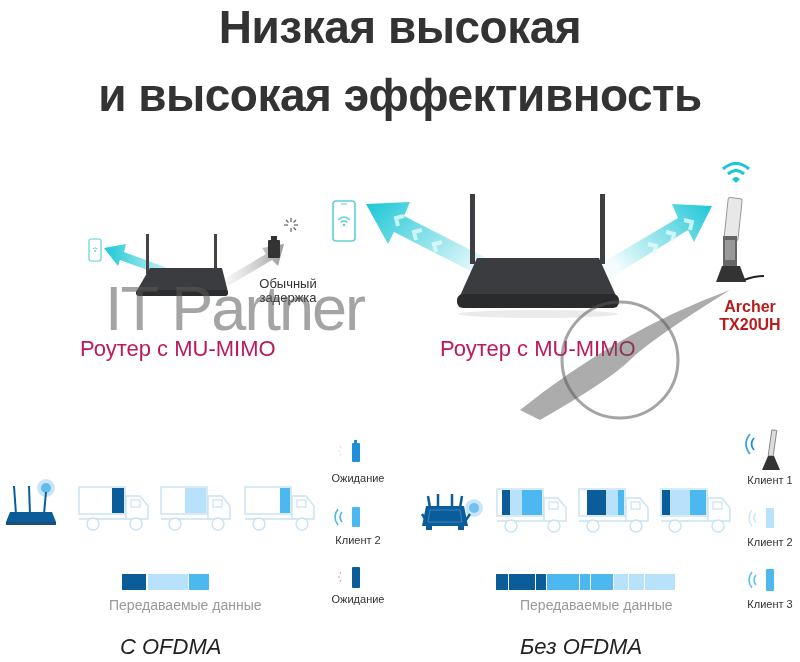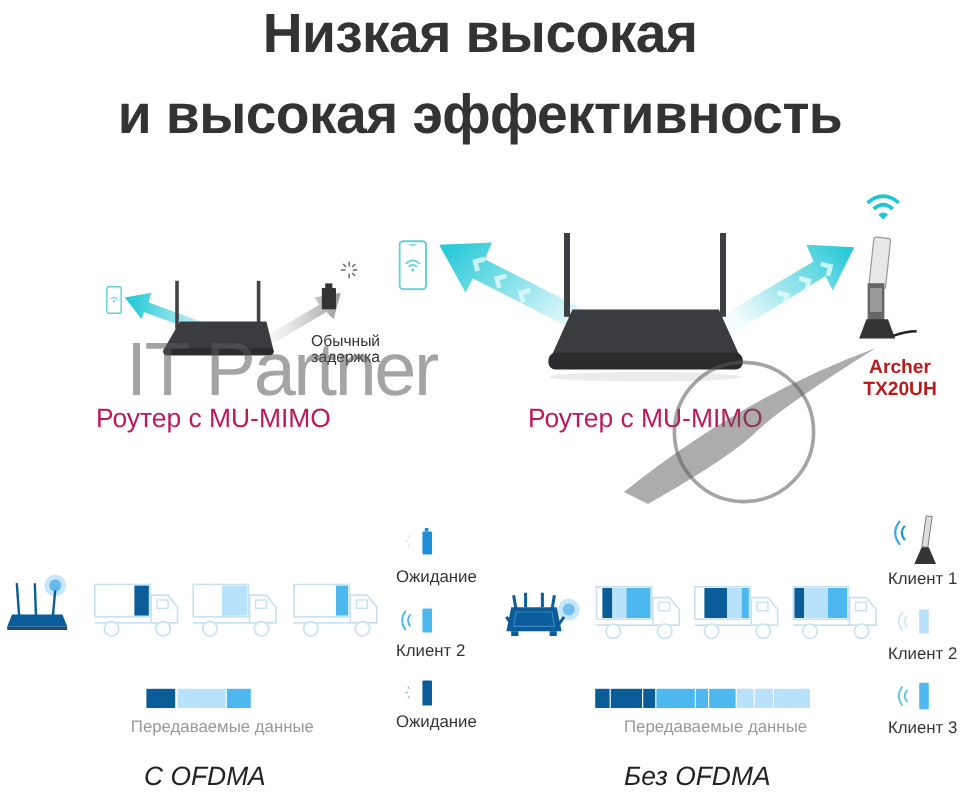--- a/index.html
+++ b/index.html
@@ -8,21 +8,21 @@
 
   .title { position: absolute; left: 0; width: 800px; text-align: center; font-family: "Liberation Sans", sans-serif; font-weight: bold; color: #333; font-size: 46px; line-height: 50px; letter-spacing: -0.5px; }
   .title.l1 { top: 2px; }
   .title.l2 { top: 52px; margin-top: 18px; }
 
   .abs { position: absolute; }
   .label-lg { font-size: 22px; color: #be185d; white-space: nowrap; }
   .label-sm { font-size: 13px; color: #333; text-align: center; line-height: 15px; }
   .label-md { font-size: 16px; font-weight: bold; color: #b91c1c; text-align: center; line-height: 18px; }
   .cap { font-size: 14px; color: #999; white-space: nowrap; text-align: center; }
-  .client-label { font-size: 14px; color: #333; white-space: nowrap; text-align: left; }
+  .client-label { font-size: 11px; color: #333; white-space: nowrap; text-align: center; }
   .section-title { font-size: 22px; color: #222; white-space: nowrap; font-style: italic; }
 
   .watermark { position: absolute; left: 105px; top: 272px; font-size: 63px; color: rgba(90,90,90,0.55); font-family: "Liberation Sans", sans-serif; letter-spacing: -2px; white-space: nowrap; pointer-events: none; }
 
   .seg { position: absolute; height: 16px; }
 </style>
 </head>
 <body>
 
 <div class="title l1">Низкая высокая</div>

